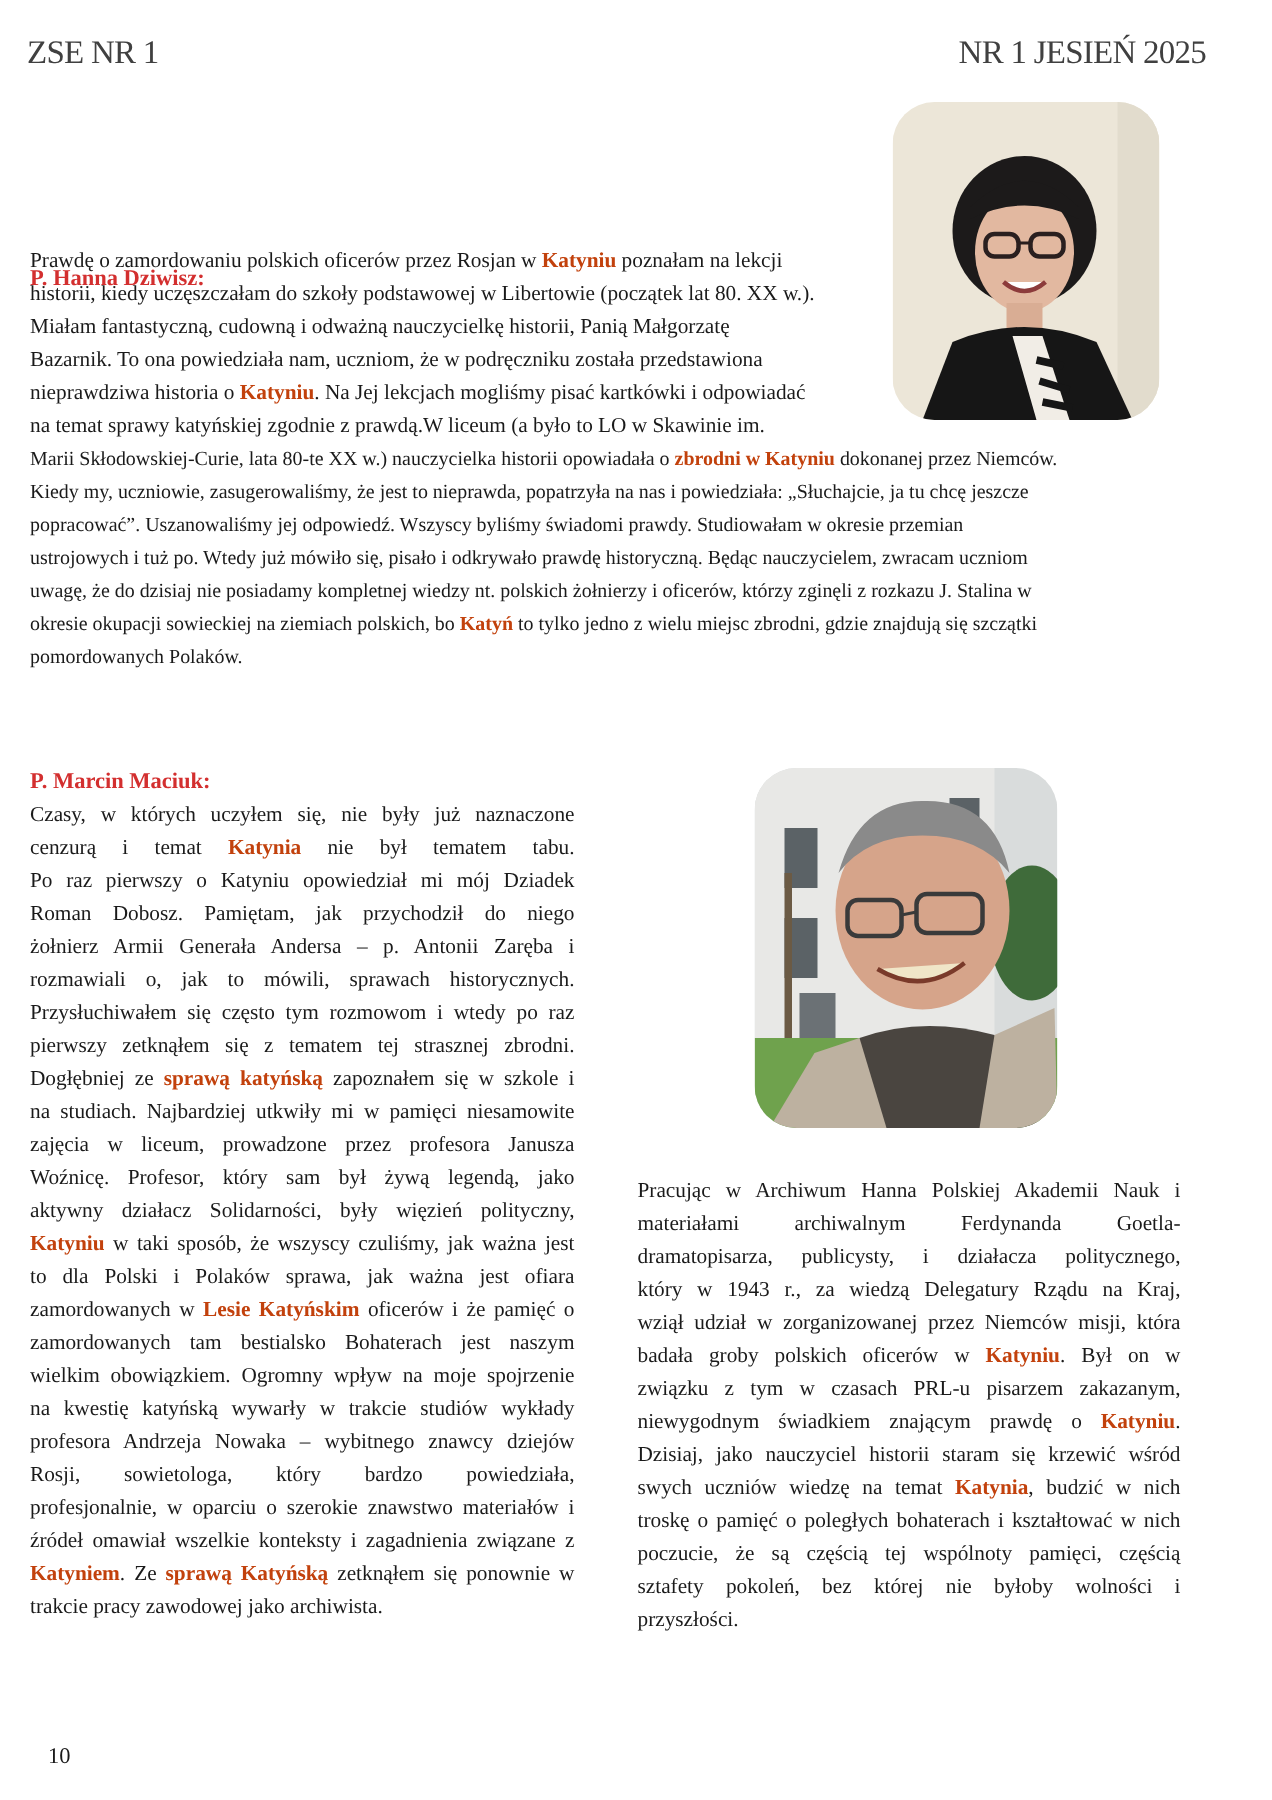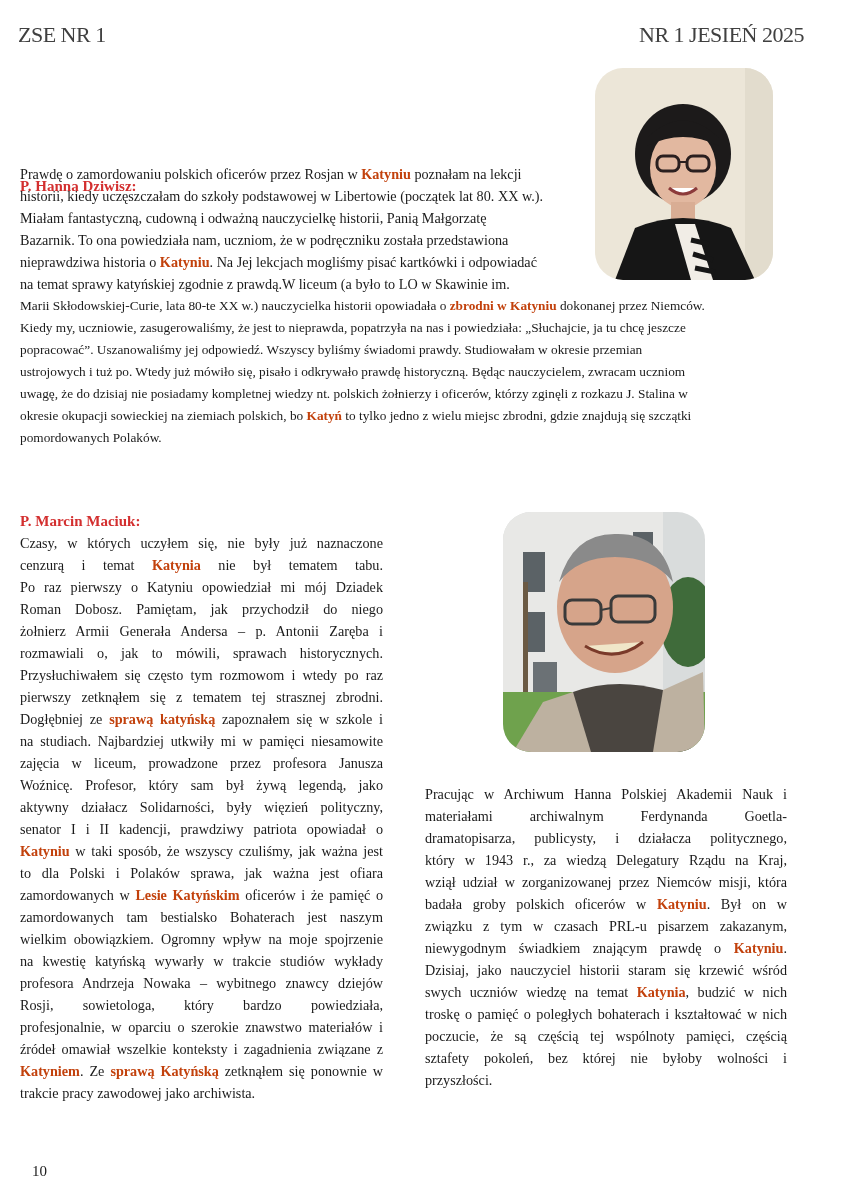--- a/index.html
+++ b/index.html
@@ -109,21 +109,20 @@
     <span class="ln j"><span>Roman Dobosz. Pamiętam, jak przychodził do niego</span></span>
     <span class="ln j"><span>żołnierz Armii Generała Andersa – p. Antonii Zaręba i</span></span>
     <span class="ln j"><span>rozmawiali o, jak to mówili, sprawach historycznych.</span></span>
     <span class="ln j"><span>Przysłuchiwałem się często tym rozmowom i wtedy po raz</span></span>
     <span class="ln j"><span>pierwszy zetknąłem się z tematem tej strasznej zbrodni.</span></span>
     <span class="ln j"><span>Dogłębniej ze </span><span class="hl">sprawą katyńską</span><span> zapoznałem się w szkole i</span></span>
     <span class="ln j"><span>na studiach. Najbardziej utkwiły mi w pamięci niesamowite</span></span>
     <span class="ln j"><span>zajęcia w liceum, prowadzone przez profesora Janusza</span></span>
     <span class="ln j"><span>Woźnicę. Profesor, który sam był żywą legendą, jako</span></span>
     <span class="ln j"><span>aktywny działacz Solidarności, były więzień polityczny,</span></span>
-    <span class="ln j"><span>senator I i II kadencji, prawdziwy patriota opowiadał o</span></span>
     <span class="ln j"><span class="hl">Katyniu</span><span> w taki sposób, że wszyscy czuliśmy, jak ważna jest</span></span>
     <span class="ln j"><span>to dla Polski i Polaków sprawa, jak ważna jest ofiara</span></span>
     <span class="ln j"><span>zamordowanych w </span><span class="hl">Lesie Katyńskim</span><span> oficerów i że pamięć o</span></span>
     <span class="ln j"><span>zamordowanych tam bestialsko Bohaterach jest naszym</span></span>
     <span class="ln j"><span>wielkim obowiązkiem. Ogromny wpływ na moje spojrzenie</span></span>
     <span class="ln j"><span>na kwestię katyńską wywarły w trakcie studiów wykłady</span></span>
     <span class="ln j"><span>profesora Andrzeja Nowaka – wybitnego znawcy dziejów</span></span>
     <span class="ln j"><span>Rosji, sowietologa, który bardzo powiedziała,</span></span>
     <span class="ln j"><span>profesjonalnie, w oparciu o szerokie znawstwo materiałów i</span></span>
     <span class="ln j"><span>źródeł omawiał wszelkie konteksty i zagadnienia związane z</span></span>

